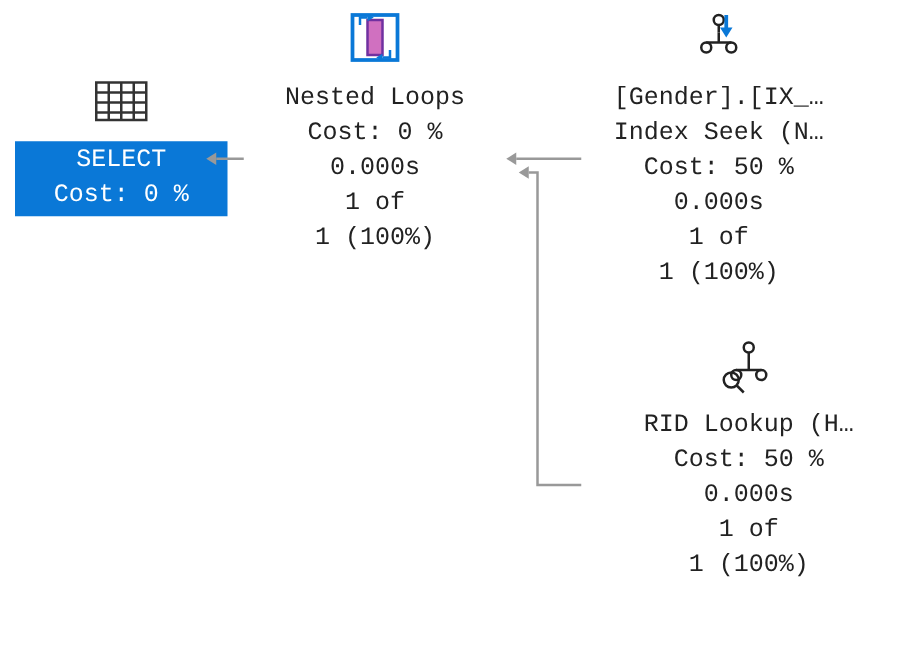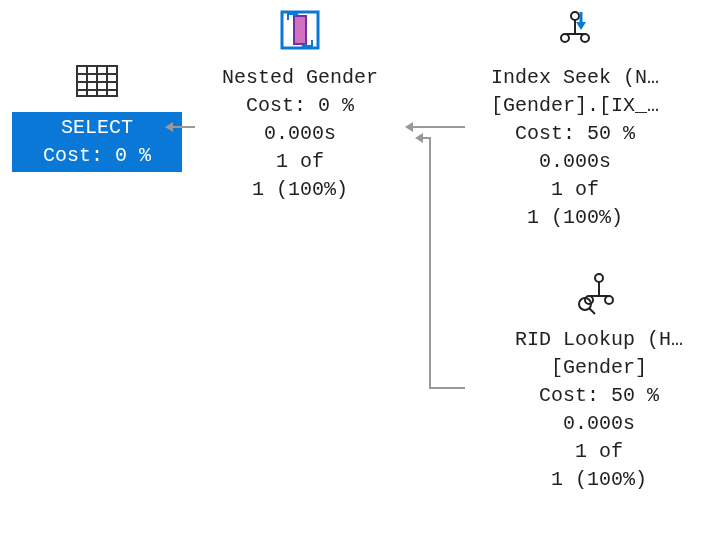--- a/index.html
+++ b/index.html
@@ -69,21 +69,21 @@
   <span class="icon">
     <svg width="48" height="48" viewBox="0 0 48 48">
       <rect x="6" y="6" width="36" height="36" fill="none" stroke="#0a78d7" stroke-width="3"></rect>
       <rect x="18" y="10" width="12" height="28" fill="#d070c0" stroke="#7030a0" stroke-width="2"></rect>
       <path d="M12 14 L12 8 L18 8" fill="none" stroke="#0a78d7" stroke-width="2"></path>
       <polygon points="18,5 18,11 23,8" fill="#0a78d7"></polygon>
       <path d="M36 34 L36 40 L30 40" fill="none" stroke="#0a78d7" stroke-width="2"></path>
       <polygon points="30,37 30,43 25,40" fill="#0a78d7"></polygon>
     </svg>
   </span>
-  <div class="line">Nested Gender</div>
+  <div class="line">Nested Loops</div>
   <div class="line">Cost: 0 %</div>
   <div class="line">0.000s</div>
   <div class="line">1 of</div>
   <div class="line">1 (100%)</div>
 </div>
 
 <div class="node" style="left:460px; top:6px; width:230px;">
   <span class="icon">
     <svg width="48" height="48" viewBox="0 0 48 48">
 
@@ -91,22 +91,22 @@
       <line x1="24" y1="14" x2="24" y2="20" stroke="#222" stroke-width="2"></line>
       <line x1="14" y1="28" x2="34" y2="28" stroke="#222" stroke-width="2"></line>
       <line x1="24" y1="20" x2="24" y2="28" stroke="#222" stroke-width="2"></line>
       <circle cx="14" cy="32" r="4" fill="none" stroke="#222" stroke-width="2"></circle>
       <circle cx="34" cy="32" r="4" fill="none" stroke="#222" stroke-width="2"></circle>
 
       <line x1="30" y1="6" x2="30" y2="18" stroke="#0a78d7" stroke-width="3"></line>
       <polygon points="25,16 35,16 30,24" fill="#0a78d7"></polygon>
     </svg>
   </span>
+  <div class="line ellipsis">[Gender].[IX_…</div>
   <div class="line ellipsis">Index Seek (N…</div>
-  <div class="line ellipsis">[Gender].[IX_…</div>
   <div class="line">Cost: 50 %</div>
   <div class="line">0.000s</div>
   <div class="line">1 of</div>
   <div class="line">1 (100%)</div>
 </div>
 
 <div class="node" style="left:484px; top:268px; width:230px;">
   <span class="icon">
     <svg width="48" height="48" viewBox="0 0 48 48">
       <circle cx="24" cy="10" r="4" fill="none" stroke="#222" stroke-width="2"></circle>
@@ -114,21 +114,20 @@
       <line x1="14" y1="28" x2="34" y2="28" stroke="#222" stroke-width="2"></line>
       <line x1="24" y1="20" x2="24" y2="28" stroke="#222" stroke-width="2"></line>
       <circle cx="14" cy="32" r="4" fill="none" stroke="#222" stroke-width="2"></circle>
       <circle cx="34" cy="32" r="4" fill="none" stroke="#222" stroke-width="2"></circle>
 
       <circle cx="10" cy="36" r="6" fill="none" stroke="#222" stroke-width="2"></circle>
       <line x1="14" y1="40" x2="20" y2="46" stroke="#222" stroke-width="2"></line>
     </svg>
   </span>
   <div class="line ellipsis">RID Lookup (H…</div>
-  <div class="line">[Gender]</div>
   <div class="line">Cost: 50 %</div>
   <div class="line">0.000s</div>
   <div class="line">1 of</div>
   <div class="line">1 (100%)</div>
 </div>
 
 <svg class="connector" style="left:165px; top:120px;" width="30" height="14">
   <line x1="30" y1="7" x2="8" y2="7" stroke="#999" stroke-width="2"></line>
   <polygon points="8,2 8,12 0,7" fill="#999"></polygon>
 </svg>

